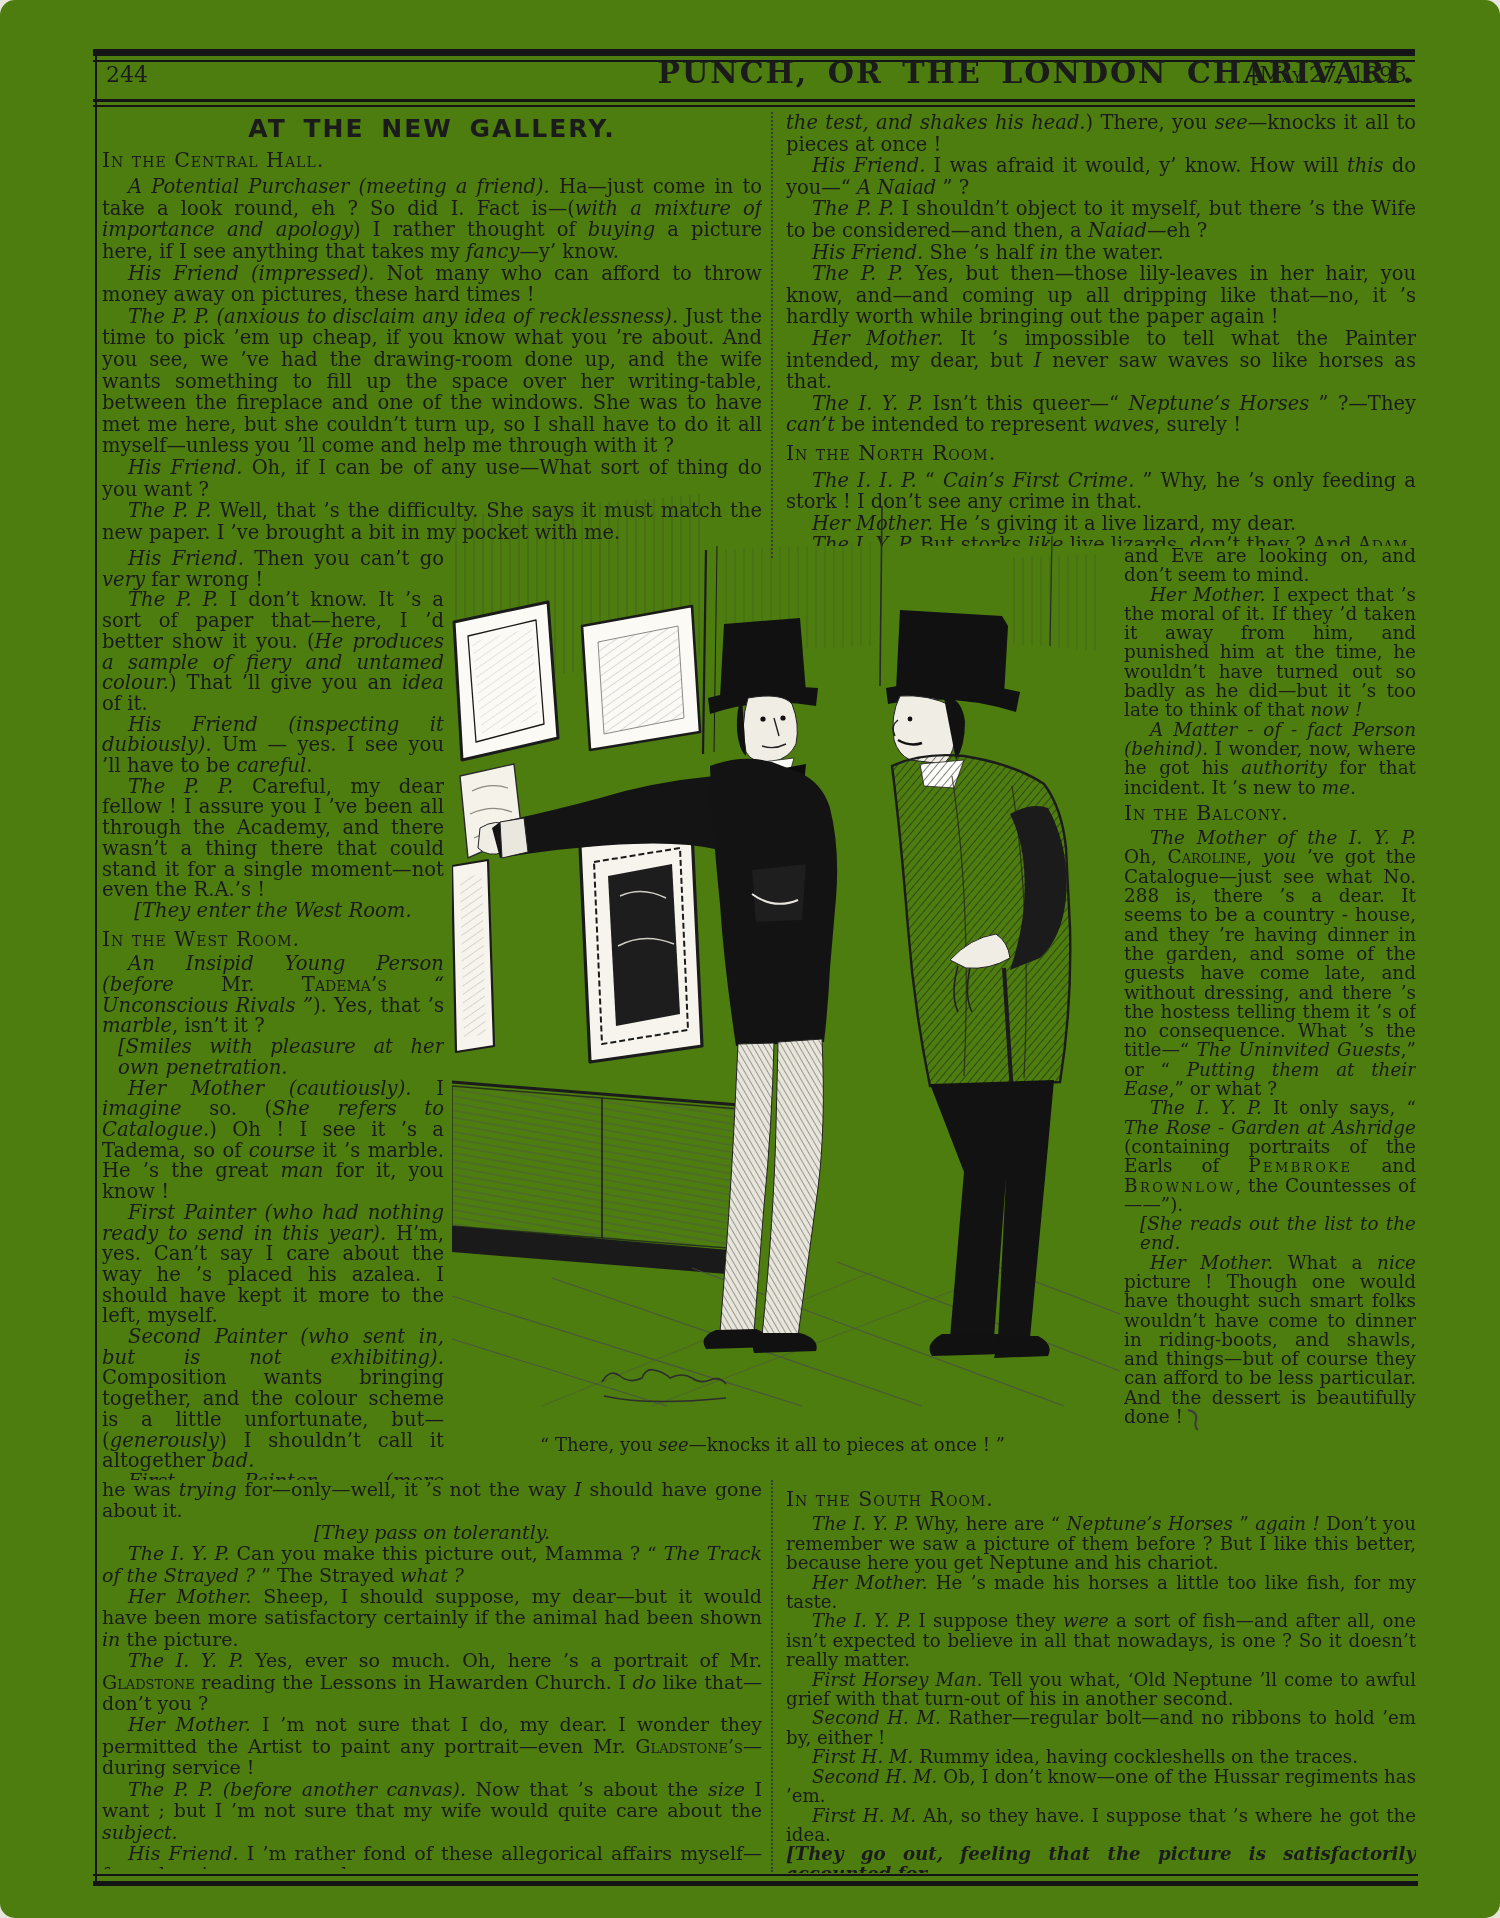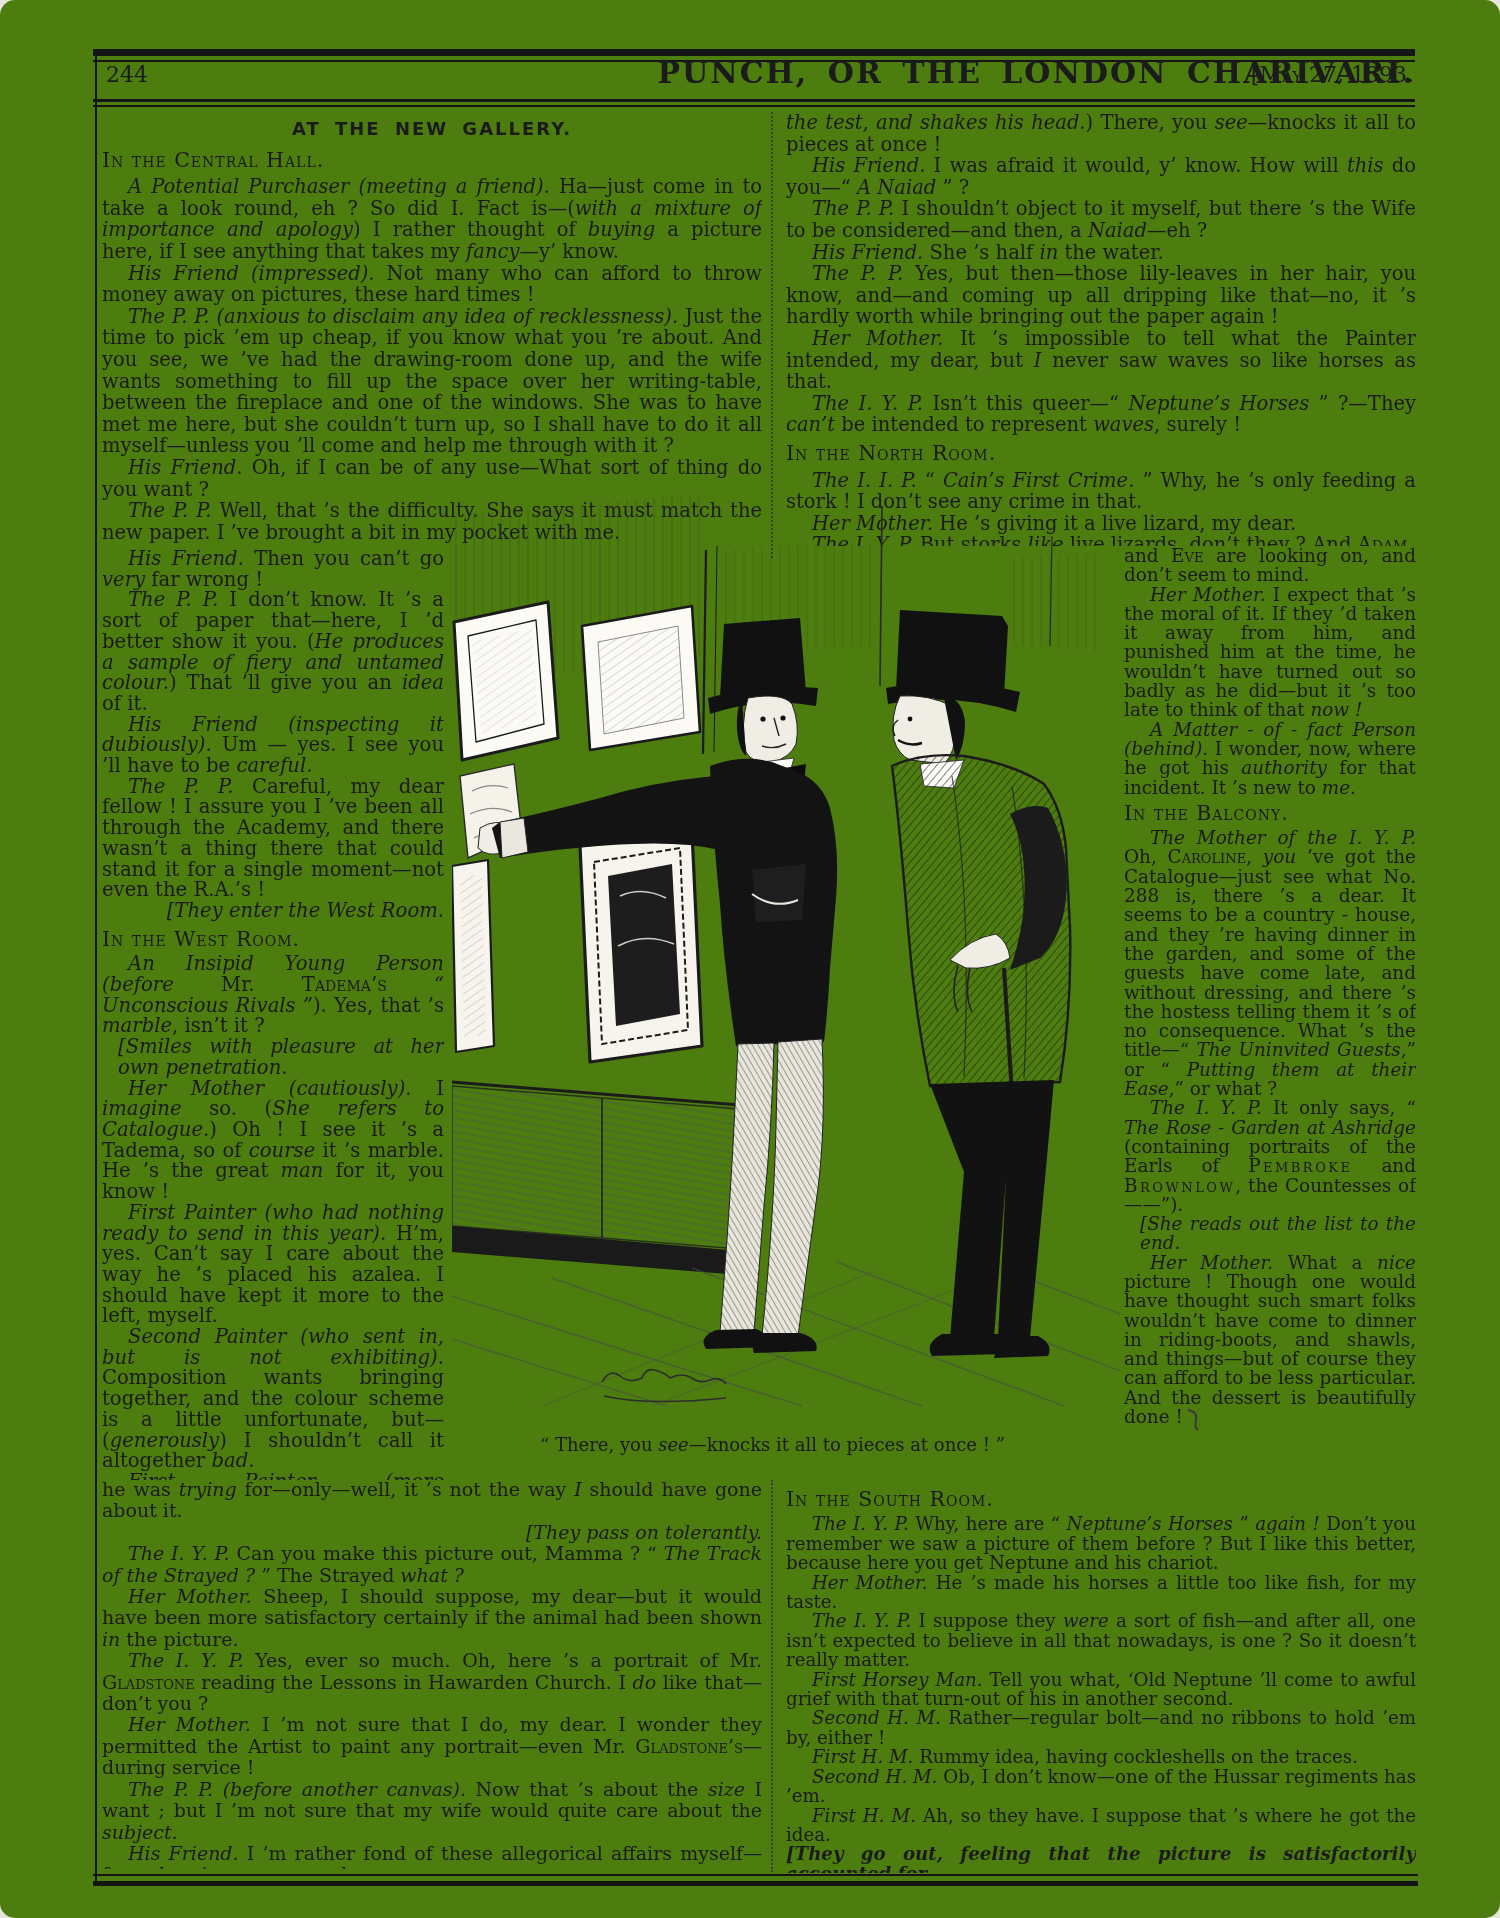--- a/index.html
+++ b/index.html
@@ -18,29 +18,29 @@
   .txt{position:absolute;text-align:justify;overflow:hidden;}
   #left-top{left:102px;top:114px;width:660px;height:434px;font-size:19.5px;line-height:21.6px;}
   #left-narrow{left:102px;top:549px;width:342px;height:931px;font-size:19.6px;line-height:20.7px;}
   #left-bottom{left:102px;top:1479px;width:660px;height:390px;font-size:19px;line-height:21.4px;}
   #right-top{left:786px;top:112px;width:630px;height:434px;font-size:19.5px;line-height:21.6px;}
   #right-narrow{left:1124px;top:546px;width:292px;height:936px;font-size:18.4px;line-height:19.3px;}
   #right-bottom{left:786px;top:1483px;width:630px;height:390px;font-size:18.2px;line-height:19.4px;}
   #caption-block{left:540px;top:1434px;width:540px;height:34px;font-size:18px;overflow:visible;}
   .para{text-indent:26px;}
   .para.ni{text-indent:0;}
-  .para.right{text-align:right;text-indent:0;}
+  .para.right{text-align:center;text-indent:0;}
   .para.hang{text-indent:0;padding-left:16px;}
   .para.center{text-align:left;text-indent:0;}
   .it{font-style:italic;}
   .sc{font-variant:small-caps;}
   .scsp{font-variant:small-caps;letter-spacing:2.5px;}
   .bi{font-style:italic;font-weight:bold;}
   .article-title{font-family:"DejaVu Sans","Liberation Sans",sans-serif;font-weight:bold;
-                 font-size:18px;letter-spacing:2px;word-spacing:6px;text-align:center;
+                 font-size:25px;letter-spacing:2px;word-spacing:6px;text-align:center;
                  text-indent:0;margin:4px 0 10px 0;}
   .subhead{font-variant:small-caps;font-size:20.5px;letter-spacing:1px;
            text-indent:0;margin:7px 0 5px 0;}
   #illustration-box{position:absolute;left:452px;top:446px;width:668px;height:962px;}
   #ink-mark{position:absolute;left:1184px;top:1408px;}
 </style>
 </head>
 <body>
 
 <div class="page">

